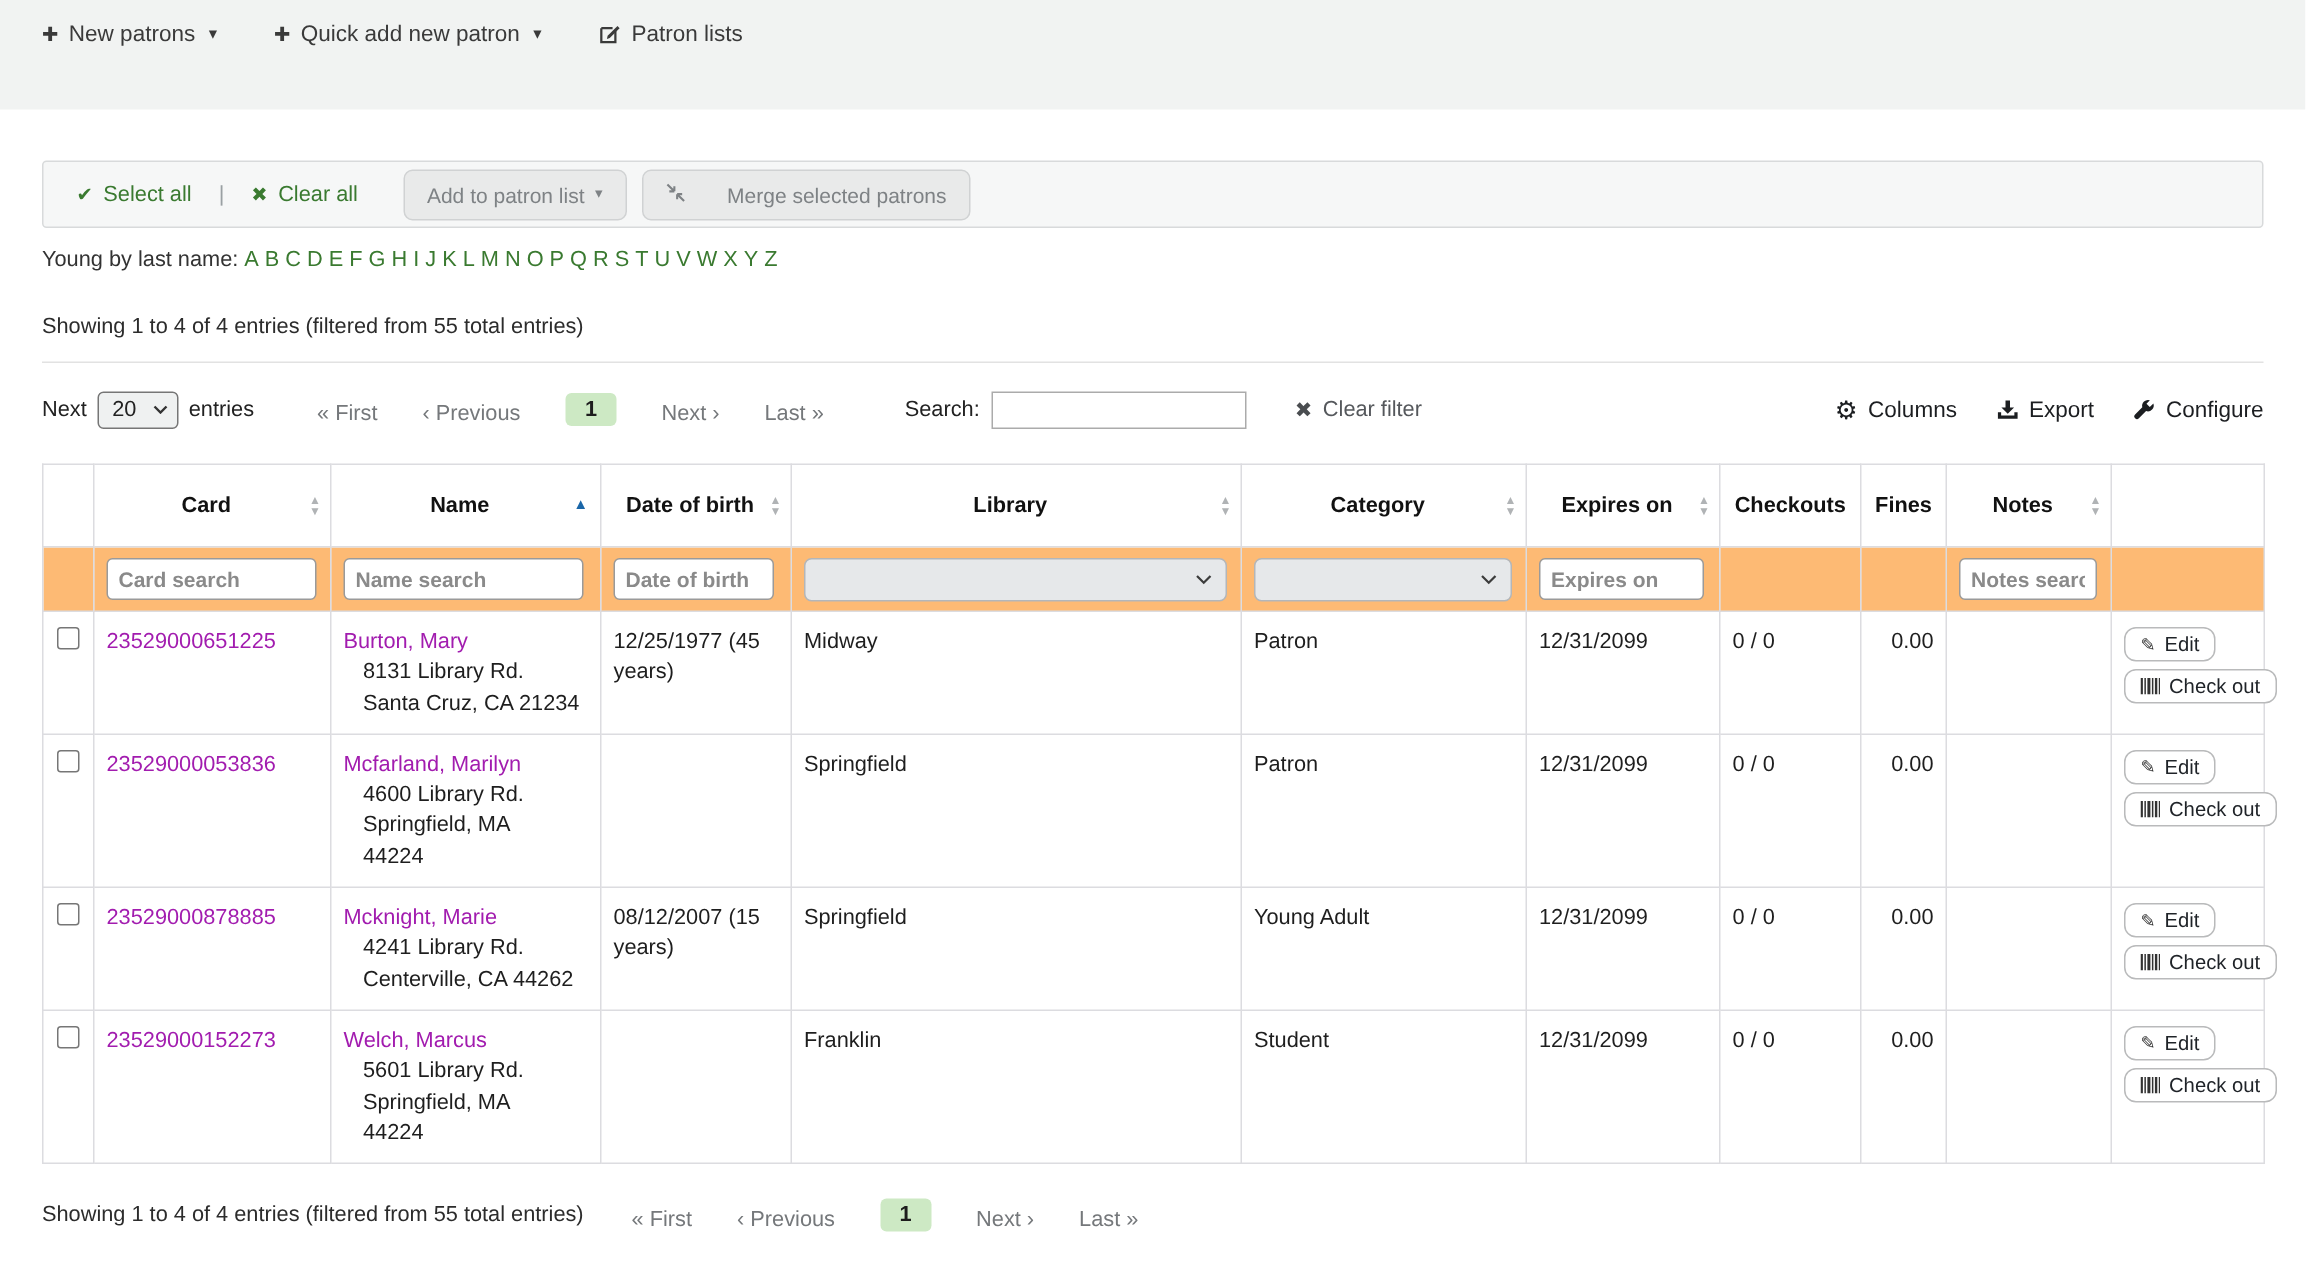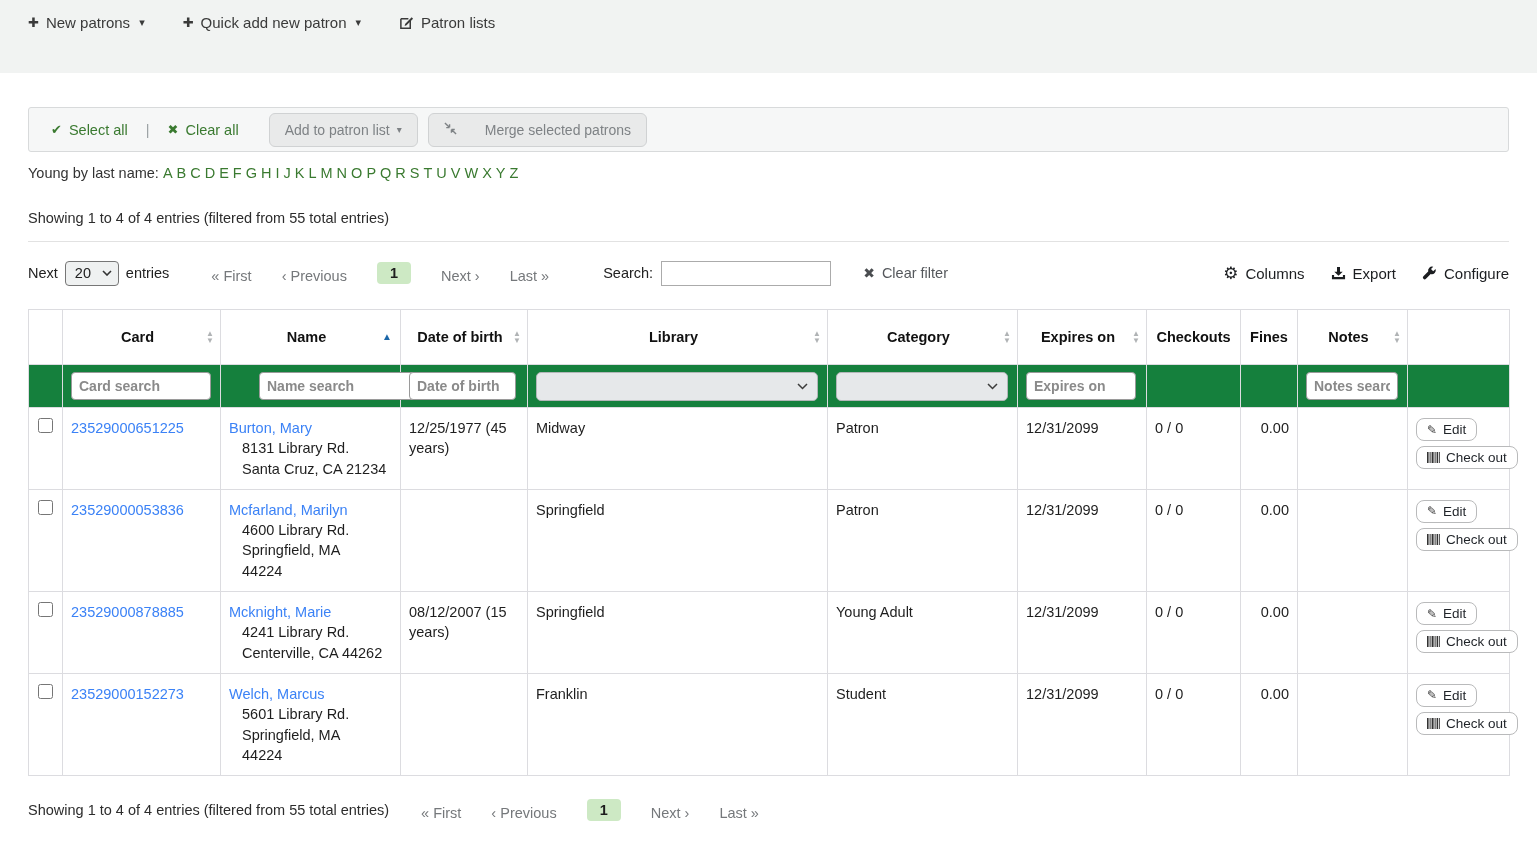--- a/index.html
+++ b/index.html
@@ -179,35 +179,35 @@
     position: absolute; right: 6px; top: 50%;
     transform: translateY(-50%);
     display: flex; flex-direction: column;
     color: #b0b3b5; font-size: 8px; line-height: 7px;
   }
   .sort-asc {
     position: absolute; right: 8px; top: 50%;
     transform: translateY(-50%);
     color: #1a66a8; font-size: 10px; line-height: 10px;
   }
-  tr.filter-row td { height: 43px; padding: 5px 8px; vertical-align: middle; background: #15803d; }
+  tr.filter-row td { height: 43px; padding: 5px 8px; vertical-align: middle; background: #fdba74; }
   .f-input {
     height: 28px;
     border: 1px solid #9a9a9a;
     border-radius: 4px;
     padding: 0 7px;
     font-family: inherit;
     font-size: 14px;
     font-weight: 700;
     color: #333;
     width: 100%;
   }
   .f-input::placeholder { color: #8a8a8a; opacity: 1; font-weight: 700; }
   .f-input.w-card { width: 140px; }
-  .f-input.w-name { width: 160px; margin-left: 30px; }
+  .f-input.w-name { width: 160px; }
   .f-input.w-dob  { width: 107px; }
   .f-input.w-exp  { width: 110px; }
   .f-input.w-notes{ width: 92px; }
   .fsel {
     height: 29px;
     background: #e6e8ea;
     border: 1px solid #b3b6b9;
     border-radius: 5px;
     display: flex;
     align-items: center;
@@ -220,21 +220,21 @@
 
   tr.data-row td {
     vertical-align: top;
     padding: 10px 8px;
     font-size: 14.5px;
     color: #1e1e1e;
     line-height: 1.4;
   }
   td.cb-cell { text-align: center; padding-top: 12px; }
   td.cb-cell input { width: 15px; height: 15px; cursor: pointer; }
-  a.green-link { color: #3b82f6; }
+  a.green-link { color: #a21caf; }
   .addr { padding-left: 13px; color: #1e1e1e; }
   td.fines-cell { text-align: right; padding-right: 13px; color: #3e7a36; }
   td.actions-cell { padding: 7px 4px 4px 10px; }
   .act-btn {
     display: inline-flex;
     align-items: center;
     gap: 6px;
     background: #fff;
     border: 1px solid #b9babb;
     border-radius: 8px;

